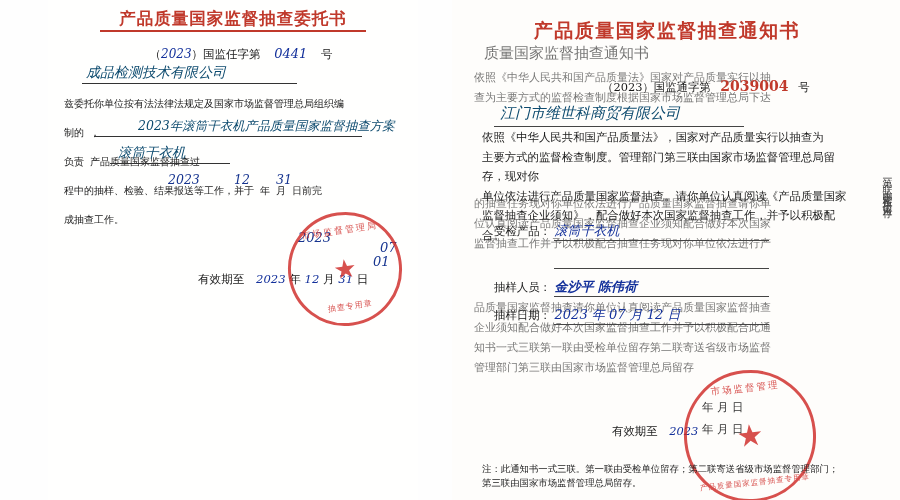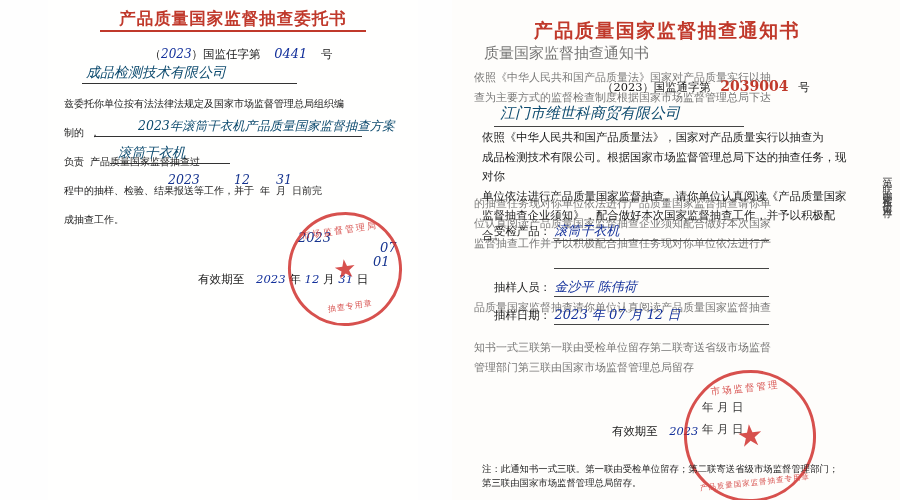--- a/index.html
+++ b/index.html
@@ -302,52 +302,53 @@
 
     <div class="title-right">产品质量国家监督抽查通知书</div>
 
     <div class="ghost" style="left:32px; top:44px; font-size:15px;">质量国家监督抽查通知书</div>
     <div class="ghost" style="left:22px; top:70px; font-size:11px;">依照《中华人民共和国产品质量法》国家对产品质量实行以抽</div>
     <div class="ghost" style="left:22px; top:90px; font-size:11px;">查为主要方式的监督检查制度根据国家市场监督管理总局下达</div>
     <div class="ghost" style="left:22px; top:196px; font-size:11px;">的抽查任务现对你单位依法进行产品质量国家监督抽查请你单</div>
     <div class="ghost" style="left:22px; top:216px; font-size:11px;">位认真阅读产品质量国家监督抽查企业须知配合做好本次国家</div>
     <div class="ghost" style="left:22px; top:236px; font-size:11px;">监督抽查工作并予以积极配合抽查任务现对你单位依法进行产</div>
     <div class="ghost" style="left:22px; top:300px; font-size:11px;">品质量国家监督抽查请你单位认真阅读产品质量国家监督抽查</div>
+    <div class="ghost" style="left:22px; top:320px; font-size:11px;">企业须知配合做好本次国家监督抽查工作并予以积极配合此通</div>
     <div class="ghost" style="left:22px; top:340px; font-size:11px;">知书一式三联第一联由受检单位留存第二联寄送省级市场监督</div>
     <div class="ghost" style="left:22px; top:360px; font-size:11px;">管理部门第三联由国家市场监督管理总局留存</div>
     <div class="ghost" style="left:22px; top:380px; font-size:11px;"></div>
 
     <div style="position:absolute; left:150px; top:78px; font-size:11.4px; font-family:'DejaVu Serif',serif;">
       <span>（</span><span>2023</span><span>）国监通字第</span>
       <span class="num-red" style="font-size:14px;font-weight:bold;margin:0 6px;">2039004</span>
       <span>号</span>
     </div>
 
     <div class="hw-blue" style="left:48px; top:104px; font-size:15px;">江门市维世科商贸有限公司</div>
     <div class="ul-line" style="left:42px; top:126px; width:250px; background:#444;"></div>
 
     <div class="body-right">
       <p>依照《中华人民共和国产品质量法》，国家对产品质量实行以抽查为</p>
-      <p>成品检测技术有限公司。根据国家市场监督管理总局下达的抽查任务，现对你</p>
+      <p>主要方式的监督检查制度。管理部门第三联由国家市场监督管理总局留存，现对你</p>
       <p>单位依法进行产品质量国家监督抽查。请你单位认真阅读《产品质量国家</p>
       <p>监督抽查企业须知》，配合做好本次国家监督抽查工作，并予以积极配合。</p>
     </div>
 
     <div class="fieldrow" style="left:42px; top:222px;">
       <span>受检产品：</span>
       <span class="hand" style="font-size:13px;">滚筒干衣机</span>
     </div>
     <div class="ul-line" style="left:450px; top:0px; width:0;"></div>
     <div class="ul-line" style="left:102px; top:240px; width:215px; background:#444;"></div>
 
     <div class="ul-line" style="left:102px; top:268px; width:215px; background:#444;"></div>
 
     <div class="fieldrow" style="left:42px; top:278px;">
       <span>抽样人员：</span>
-      <span class="hand" style="font-size:13px;">金沙平   陈伟荷</span>
+      <span class="hand" style="font-size:13px;font-weight:bold;">金沙平   陈伟荷</span>
     </div>
     <div class="ul-line" style="left:102px; top:296px; width:215px; background:#444;"></div>
 
     <div class="fieldrow" style="left:42px; top:306px;">
       <span>抽样日期：</span>
       <span class="hand" style="font-size:13px;">2023  年  07  月  12  日</span>
     </div>
     <div class="ul-line" style="left:102px; top:324px; width:215px; background:#444;"></div>
 
     <div class="fieldrow" style="left:250px; top:400px; color:#333;">年        月        日</div>

